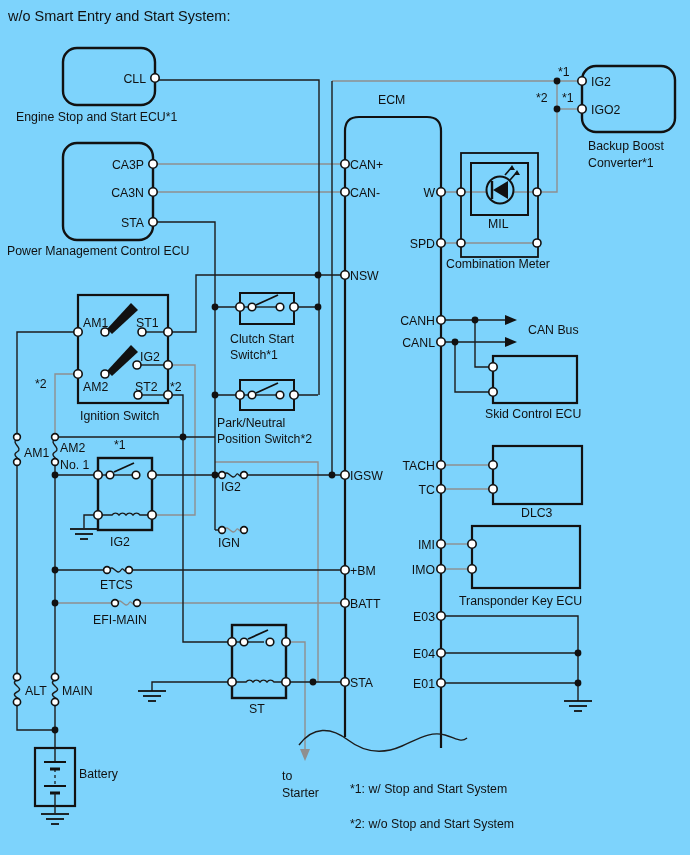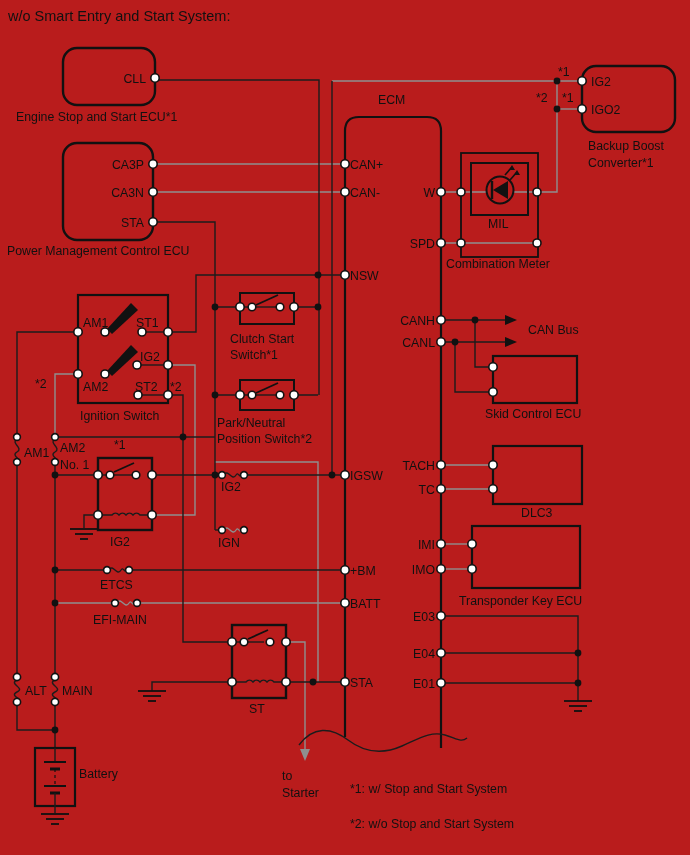--- a/index.html
+++ b/index.html
@@ -1,16 +1,16 @@
 <!DOCTYPE html>
 <html><head>
 <meta charset="utf-8">
 <style>
   html,body{margin:0;padding:0;background:#fff;}
-  .stage{width:690px;height:855px;position:relative;background:#b91c1c;}
+  .stage{width:690px;height:855px;position:relative;background:#7dd3fc;}
   svg{display:block;}
   text{font-family:"Liberation Sans",sans-serif;fill:#111;}
   .t-title{font-size:14.5px;}
   .t-lbl{font-size:12.3px;}
   .t-pin{font-size:12.3px;}
   .t-note{font-size:12.3px;}
   .box{fill:none;stroke:#111;}
   .wire{fill:none;stroke:#1c1c1c;stroke-width:1.4;}
   .wireg{fill:none;stroke:#8f8f8f;stroke-width:1.4;}
   .term{fill:#fff;stroke:#111;stroke-width:1.6;}

